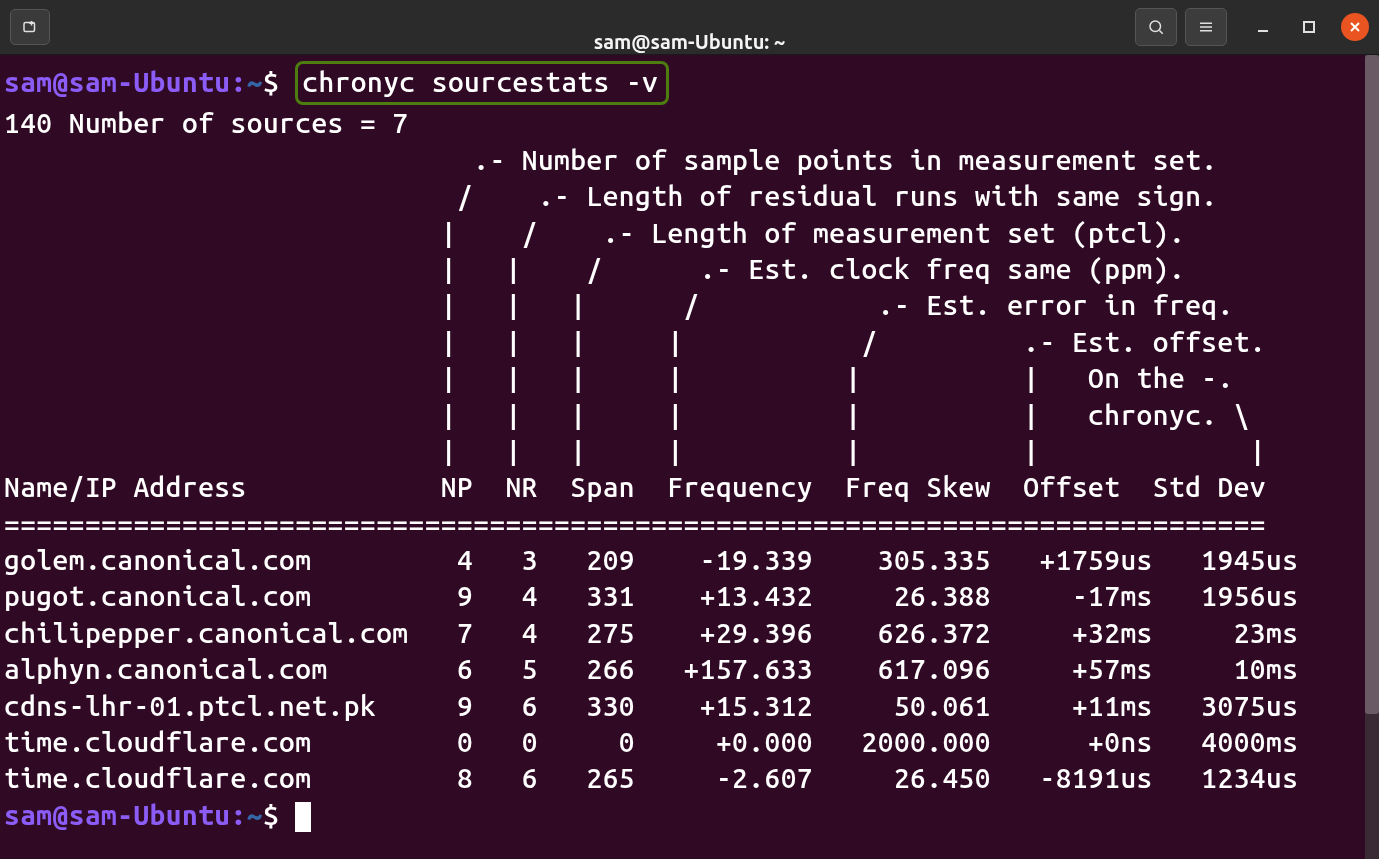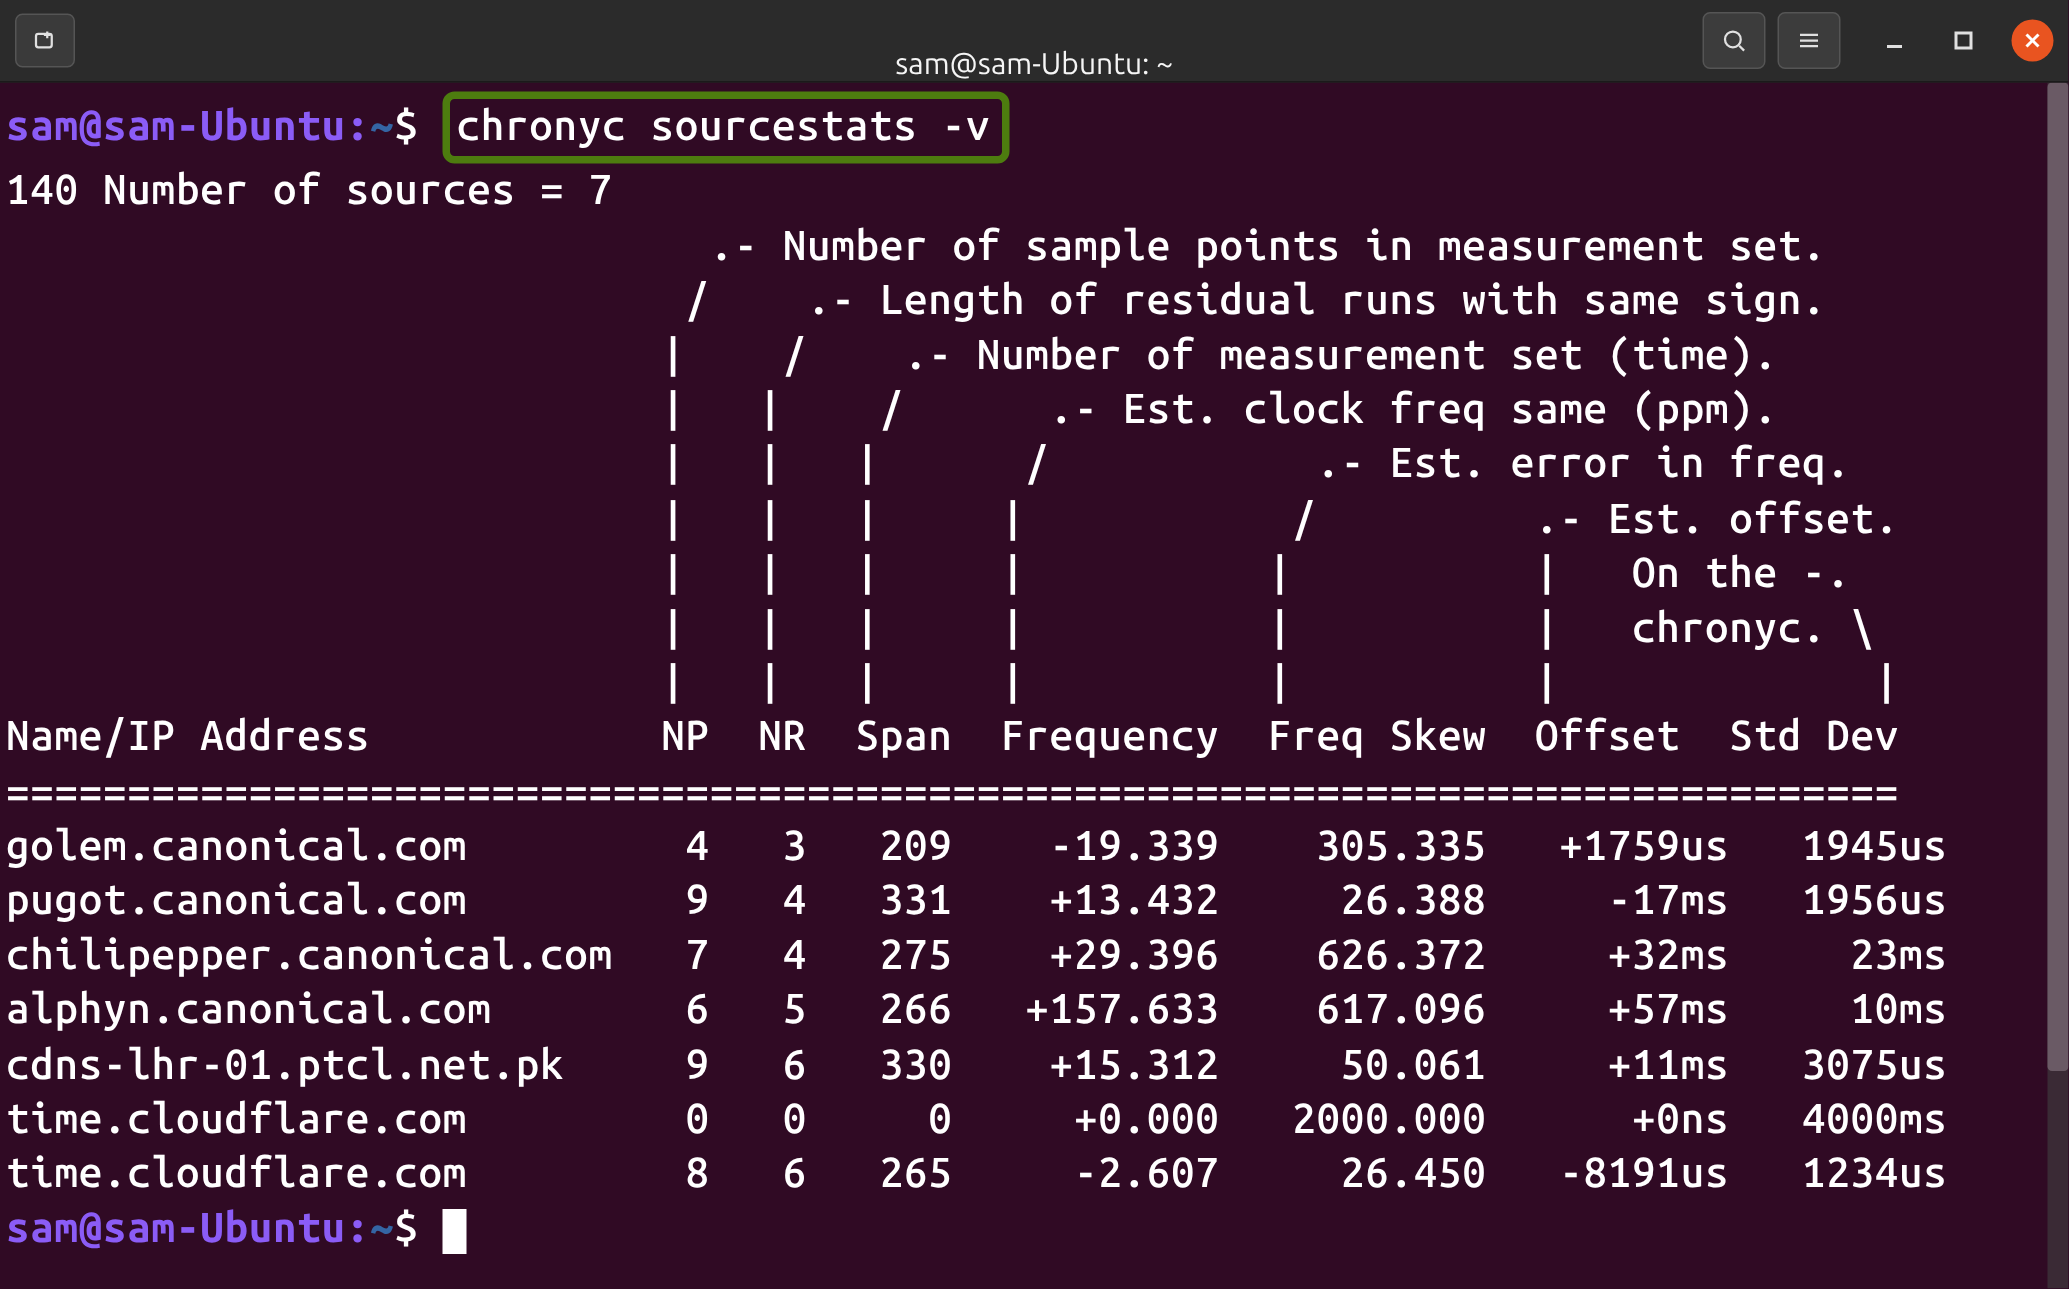--- a/index.html
+++ b/index.html
@@ -33,21 +33,21 @@
     cursor: pointer;
     color: #e0e0e0;
   }
   .title {
     position: absolute;
     left: 50%;
     transform: translateX(-50%);
     color: #f5f5f5;
     font-family: 'Ubuntu', sans-serif;
     font-size: 20px;
-    font-weight: 400;
+    font-weight: 700;
     margin-top: 29px;
   }
   .right-controls {
     margin-left: auto;
     display: flex;
     align-items: center;
     gap: 8px;
   }
   .icon-btn {
     width: 42px;
@@ -99,21 +99,21 @@
   .scroll-thumb {
     width: 100%;
     height: 82%;
     background: #6a5a65;
     border-radius: 3px;
   }
   .prompt-user { color: #8b5cf6; font-weight: bold; }
   .prompt-path { color: #3465a4; font-weight: bold; }
   .prompt-dollar { color: #ffffff; }
   .cmd-highlight {
-    border: 5px solid #4d7c0f;
+    border: 3px solid #4d7c0f;
     border-radius: 8px;
     padding: 0px 8px 2px 4px;
     display: inline-block;
   }
   .row-line { white-space: pre; margin-top: 22px; }
   .cursor-block {
     display: inline-block;
     width: 16px;
     height: 30px;
     background: #ffffff;
@@ -167,21 +167,21 @@
       </div>
     </div>
   </div>
 </div>
 
 <div class="terminal-wrap">
   <div class="terminal"><span class="prompt-user">sam@sam-Ubuntu</span><span class="prompt-user">:</span><span class="prompt-path">~</span><span class="prompt-dollar">$</span> <span class="cmd-highlight"><span>chronyc sourcestats -v</span></span>
 <span>140 Number of sources = 7</span>
 <span class="row-line">                             .- Number of sample points in measurement set.</span>
 <span class="row-line">                            /    .- Length of residual runs with same sign.</span>
-<span class="row-line">                           |    /    .- Number of measurement set (time).</span>
+<span class="row-line">                           |    /    .- Length of measurement set (ptcl).</span>
 <span class="row-line">                           |   |    /      .- Est. clock freq same (ppm).</span>
 <span class="row-line">                           |   |   |      /           .- Est. error in freq.</span>
 <span class="row-line">                           |   |   |     |           /         .- Est. offset.</span>
 <span class="row-line">                           |   |   |     |          |          |   On the -.</span>
 <span class="row-line">                           |   |   |     |          |          |   chronyc. \</span>
 <span class="row-line">                           |   |   |     |          |          |             |</span>
 <span class="row-line">Name/IP Address            NP  NR  Span  Frequency  Freq Skew  Offset  Std Dev</span>
 <span class="row-line">==============================================================================</span>
 <div id="rows-container" class="row-line" style="display: inline;">golem.canonical.com         4   3   209    -19.339    305.335   +1759us   1945us
 pugot.canonical.com         9   4   331    +13.432     26.388     -17ms   1956us

